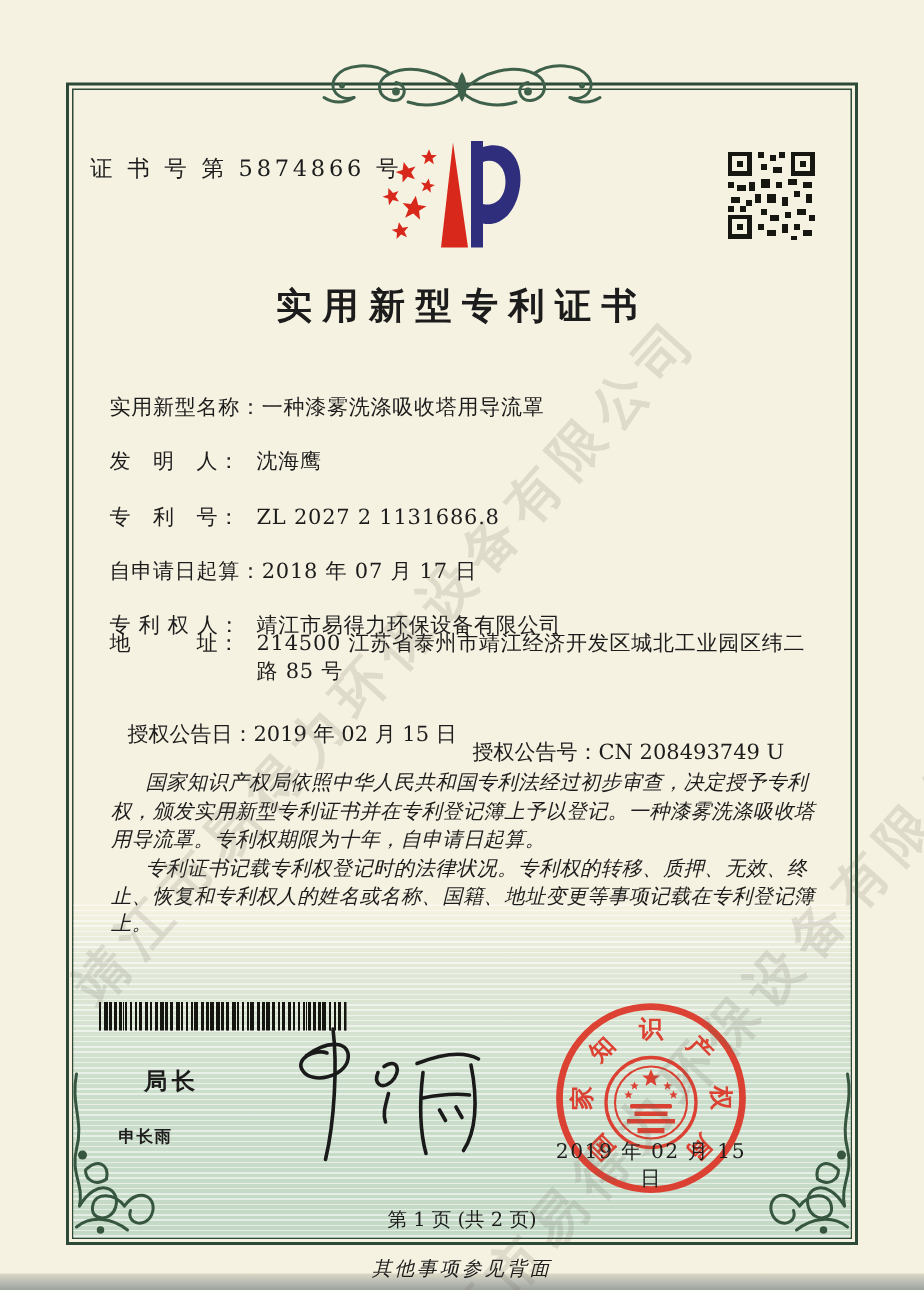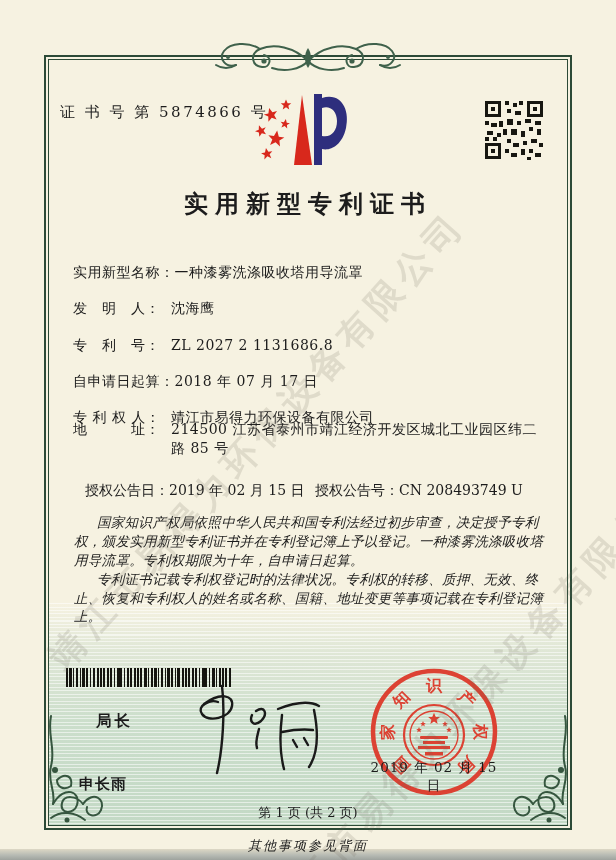--- a/index.html
+++ b/index.html
@@ -28,33 +28,33 @@
   .logo{position:absolute;left:252px;top:91px;width:98px;height:82px;z-index:4;}
   .qr{position:absolute;left:483px;top:99px;width:62px;height:62px;z-index:4;}
   .title{position:absolute;left:44px;top:188px;width:528px;text-align:center;
     font-size:24px;font-weight:bold;letter-spacing:7px;z-index:4;}
   
   .field-row{position:absolute;left:73px;width:480px;display:flex;font-size:14px;
     letter-spacing:.5px;line-height:19px;z-index:4;}
   .field-label{flex:0 0 98px;white-space:nowrap;}
   .field-value{flex:0 0 368px;}
   .grant-row{position:absolute;left:73px;top:481px;width:490px;font-size:14px;line-height:19px;z-index:4;margin-left:12px;}
-  .grant-no{position:absolute;left:230px;top:0;}
+  .grant-no{position:absolute;left:230px;top:12px;}
   
   .body-text{position:absolute;left:74px;top:513px;width:470px;font-size:13.5px;
     line-height:1.4;font-style:italic;letter-spacing:.3px;z-index:4;}
   .body-text p{margin:0;text-indent:1.7em;}
   
   .barcode{position:absolute;left:66px;top:668px;width:165px;height:19px;z-index:4;
     background:
       repeating-linear-gradient(90deg,#15150f 0px,#15150f 1.6px,transparent 1.6px,transparent 3.4px),
       repeating-linear-gradient(90deg,#15150f 0px,#15150f 1px,transparent 1px,transparent 5.3px);}
   .commissioner-title{position:absolute;left:96px;top:711px;font-size:15.5px;font-weight:bold;
     letter-spacing:3px;font-family:"DejaVu Sans","Liberation Sans",sans-serif;z-index:4;}
-  .commissioner-name{position:absolute;left:79px;top:775px;font-size:15px;font-weight:bold;
+  .commissioner-name{position:absolute;left:79px;top:750px;font-size:11px;font-weight:bold;
     letter-spacing:1px;font-family:"DejaVu Sans","Liberation Sans",sans-serif;z-index:4;}
   .signature{position:absolute;left:178px;top:680px;width:152px;height:97px;z-index:4;}
   .seal{position:absolute;left:368px;top:666px;width:132px;height:132px;z-index:4;opacity:.93;}
   .seal-date{position:absolute;left:368px;top:759px;width:132px;text-align:center;
     font-size:13.5px;letter-spacing:1px;z-index:5;}
   .page-info{position:absolute;left:44px;top:804px;width:528px;text-align:center;font-size:13px;z-index:4;}
   .back-note{position:absolute;left:44px;top:837px;width:528px;text-align:center;
     font-size:13px;font-style:italic;letter-spacing:2px;z-index:4;}
   
   .watermark{position:absolute;font-size:36px;letter-spacing:7px;white-space:nowrap;

